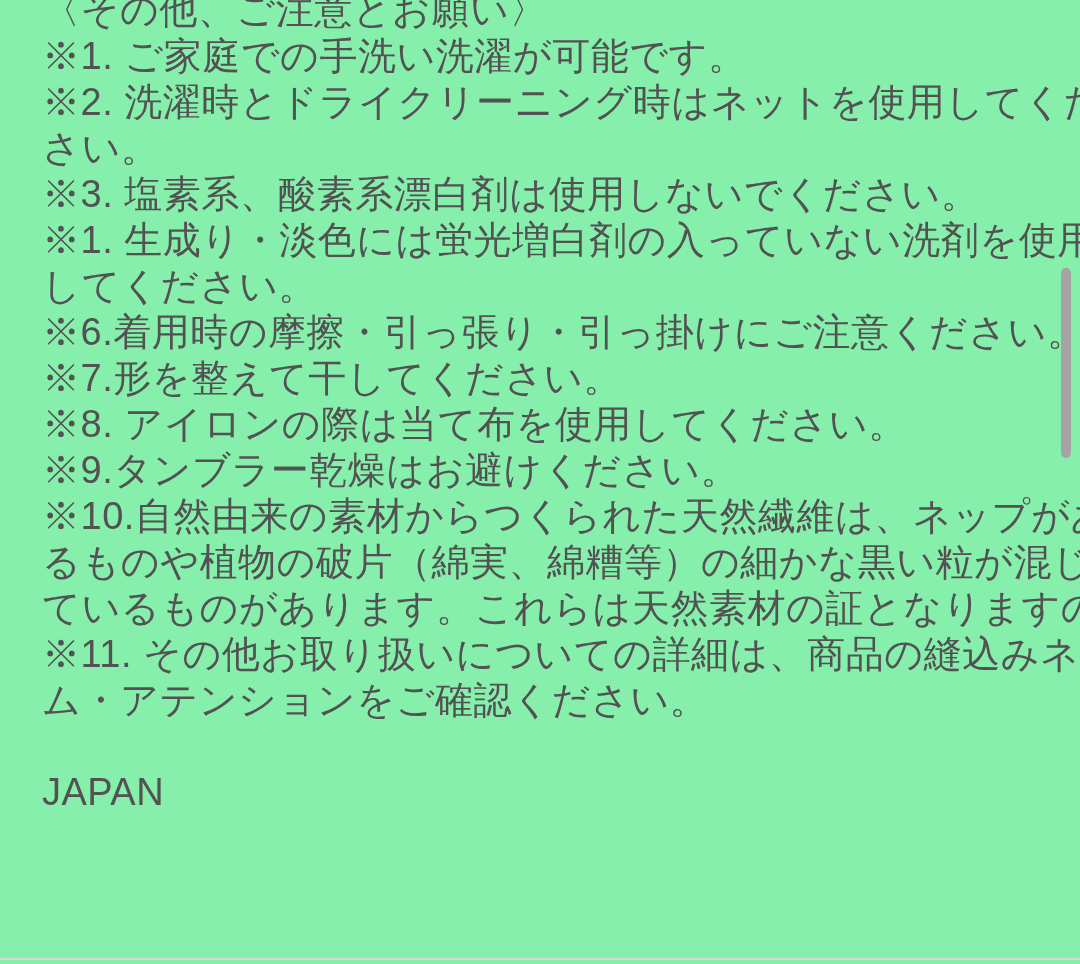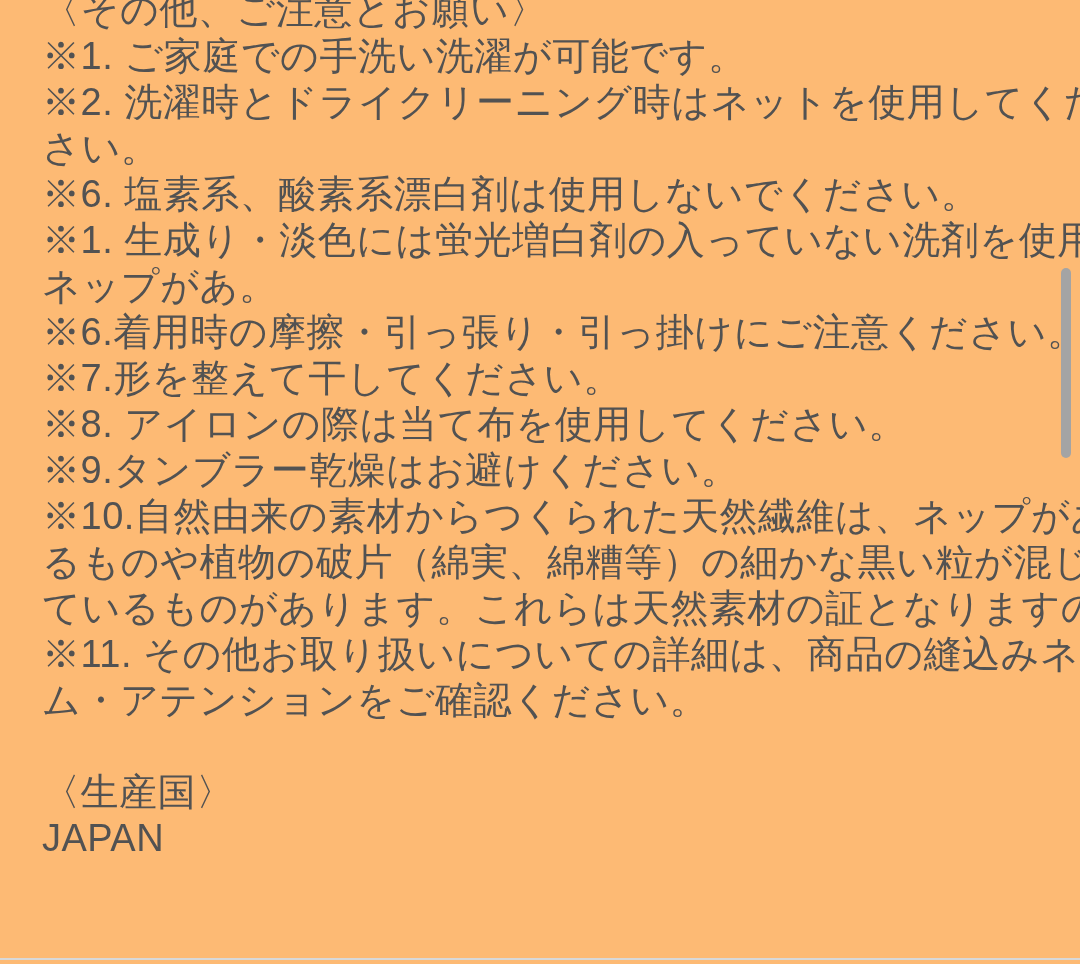--- a/index.html
+++ b/index.html
@@ -10,21 +10,21 @@
   body {
     width: 1080px;
     height: 964px;
     overflow: hidden;
     position: relative;
     font-family: "Liberation Sans", sans-serif;
   }
   .panel {
     position: absolute;
     inset: 0;
-    background: #fdba74;
+    background: #86efac;
   }
   .text-block {
     position: absolute;
     left: 42px;
     top: -13px;
     width: 1010px;
     font-size: 38px;
     line-height: 46px;
     color: #525252;
     letter-spacing: 0.5px;
@@ -59,25 +59,25 @@
   <div class="text-block">
 
       <div class="text-line">〈その他、ご注意とお願い〉</div>
 
       <div class="text-line">※1. ご家庭での手洗い洗濯が可能です。</div>
 
       <div class="text-line">※2. 洗濯時とドライクリーニング時はネットを使用してくだ</div>
 
       <div class="text-line">さい。</div>
 
-      <div class="text-line">※6. 塩素系、酸素系漂白剤は使用しないでください。</div>
+      <div class="text-line">※3. 塩素系、酸素系漂白剤は使用しないでください。</div>
 
       <div class="text-line">※1. 生成り・淡色には蛍光増白剤の入っていない洗剤を使用</div>
 
-      <div class="text-line">ネップがあ。</div>
+      <div class="text-line">してください。</div>
 
 
       <div class="text-line">※6.着用時の摩擦・引っ張り・引っ掛けにご注意ください。</div>
 
       <div class="text-line">※7.形を整えて干してください。</div>
 
       <div class="text-line">※8. アイロンの際は当て布を使用してください。</div>
 
       <div class="text-line">※9.タンブラー乾燥はお避けください。</div>
 
@@ -87,21 +87,20 @@
 
       <div class="text-line">ているものがあります。これらは天然素材の証となりますの</div>
 
 
       <div class="text-line">※11. その他お取り扱いについての詳細は、商品の縫込みネー</div>
 
       <div class="text-line">ム・アテンションをご確認ください。</div>
 
       <div class="text-line">&nbsp;</div>
 
-      <div class="text-line">〈生産国〉</div>
 
       <div class="text-line">JAPAN</div>
     </div>
 
   <div class="scrollbar-thumb"></div>
 
   <div class="divider"></div>
 
 </div>
 

